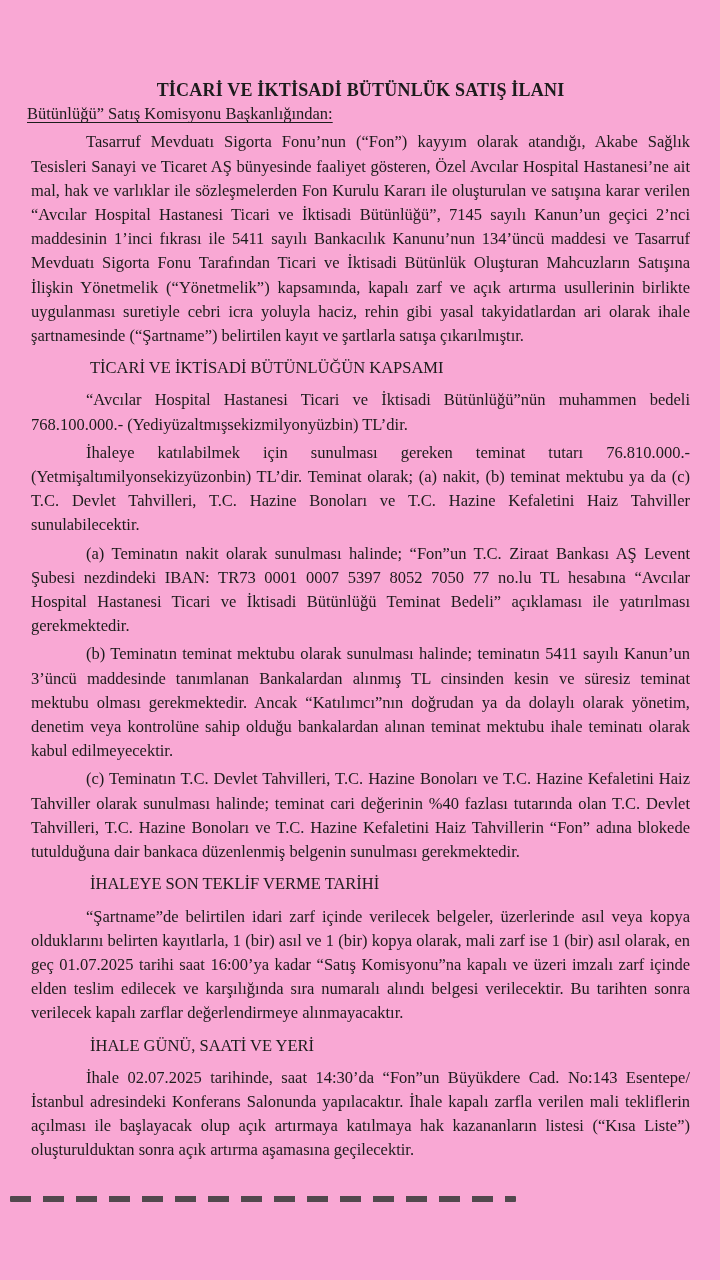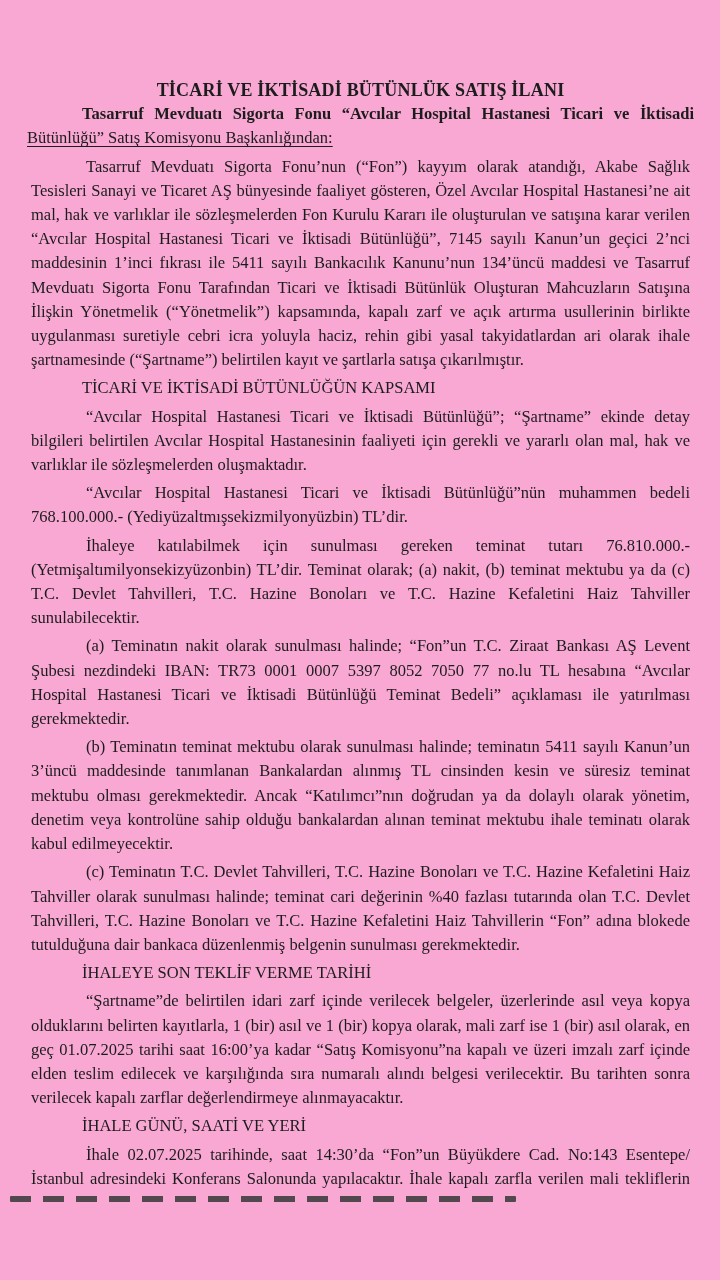--- a/index.html
+++ b/index.html
@@ -44,21 +44,21 @@
     font-weight: normal;
     text-decoration: underline;
     text-underline-offset: 3px;
   }
   p.body-par {
     margin: 4px;
     text-align: justify;
     text-indent: 55px;
   }
   .sec-heading {
-    margin: 0;
+    margin: 8px;
     font-size: 16.5px;
     font-weight: normal;
     line-height: 24.2px;
     text-indent: 55px;
   }
   .cutoff-strip {
     position: absolute;
     left: 10px;
     top: 1196px;
     width: 506px;
@@ -71,28 +71,26 @@
   }
 </style>
 </head>
 <body>
 
 <div class="page">
   <div class="content">
 
     <div class="doc-title">TİCARİ VE İKTİSADİ BÜTÜNLÜK SATIŞ İLANI</div>
 
-    <div class="issuer-line-1">Tasarruf Mevduatı Sigorta Fonu “Avcılar Hospital Hastanesi Ticari ve İktisadi</div>
 
     <div class="issuer-line-2">Bütünlüğü” Satış Komisyonu Başkanlığından:</div>
 
     <p class="body-par">Tasarruf Mevduatı Sigorta Fonu’nun (“Fon”) kayyım olarak atandığı, Akabe Sağlık Tesisleri Sanayi ve Ticaret AŞ bünyesinde faaliyet gösteren, Özel Avcılar Hospital Hastanesi’ne ait mal, hak ve varlıklar ile sözleşmelerden Fon Kurulu Kararı ile oluşturulan ve satışına karar verilen “Avcılar Hospital Hastanesi Ticari ve İktisadi Bütünlüğü”, 7145 sayılı Kanun’un geçici 2’nci maddesinin 1’inci fıkrası ile 5411 sayılı Bankacılık Kanunu’nun 134’üncü maddesi ve Tasarruf Mevduatı Sigorta Fonu Tarafından Ticari ve İktisadi Bütünlük Oluşturan Mahcuzların Satışına İlişkin Yönetmelik (“Yönetmelik”) kapsamında, kapalı zarf ve açık artırma usullerinin birlikte uygulanması suretiyle cebri icra yoluyla haciz, rehin gibi yasal takyidatlardan ari olarak ihale şartnamesinde (“Şartname”) belirtilen kayıt ve şartlarla satışa çıkarılmıştır.</p>
 
     <h2 class="sec-heading">TİCARİ VE İKTİSADİ BÜTÜNLÜĞÜN KAPSAMI</h2>
-    <p class="body-par">“Avcılar Hospital Hastanesi Ticari ve İktisadi Bütünlüğü”; “Şartname” ekinde detay bilgileri belirtilen Avcılar Hospital Hastanesinin faaliyeti için gerekli ve yararlı olan mal, hak ve varlıklar ile sözleşmelerden oluşmaktadır.</p>
 
     <p class="body-par">“Avcılar Hospital Hastanesi Ticari ve İktisadi Bütünlüğü”nün muhammen bedeli 768.100.000.- (Yediyüzaltmışsekizmilyonyüzbin) TL’dir.</p>
 
     <p class="body-par">İhaleye katılabilmek için sunulması gereken teminat tutarı 76.810.000.- (Yetmişaltımilyonsekizyüzonbin) TL’dir. Teminat olarak; (a) nakit, (b) teminat mektubu ya da (c) T.C. Devlet Tahvilleri, T.C. Hazine Bonoları ve T.C. Hazine Kefaletini Haiz Tahviller sunulabilecektir.</p>
     <p class="body-par">(a) Teminatın nakit olarak sunulması halinde; “Fon”un T.C. Ziraat Bankası AŞ Levent Şubesi nezdindeki IBAN: TR73 0001 0007 5397 8052 7050 77 no.lu TL hesabına “Avcılar Hospital Hastanesi Ticari ve İktisadi Bütünlüğü Teminat Bedeli” açıklaması ile yatırılması gerekmektedir.</p>
     <p class="body-par">(b) Teminatın teminat mektubu olarak sunulması halinde; teminatın 5411 sayılı Kanun’un 3’üncü maddesinde tanımlanan Bankalardan alınmış TL cinsinden kesin ve süresiz teminat mektubu olması gerekmektedir. Ancak “Katılımcı”nın doğrudan ya da dolaylı olarak yönetim, denetim veya kontrolüne sahip olduğu bankalardan alınan teminat mektubu ihale teminatı olarak kabul edilmeyecektir.</p>
     <p class="body-par">(c) Teminatın T.C. Devlet Tahvilleri, T.C. Hazine Bonoları ve T.C. Hazine Kefaletini Haiz Tahviller olarak sunulması halinde; teminat cari değerinin %40 fazlası tutarında olan T.C. Devlet Tahvilleri, T.C. Hazine Bonoları ve T.C. Hazine Kefaletini Haiz Tahvillerin “Fon” adına blokede tutulduğuna dair bankaca düzenlenmiş belgenin sunulması gerekmektedir.</p>
 
     <h2 class="sec-heading">İHALEYE SON TEKLİF VERME TARİHİ</h2>
     <p class="body-par">“Şartname”de belirtilen idari zarf içinde verilecek belgeler, üzerlerinde asıl veya kopya olduklarını belirten kayıtlarla, 1 (bir) asıl ve 1 (bir) kopya olarak, mali zarf ise 1 (bir) asıl olarak, en geç 01.07.2025 tarihi saat 16:00’ya kadar “Satış Komisyonu”na kapalı ve üzeri imzalı zarf içinde elden teslim edilecek ve karşılığında sıra numaralı alındı belgesi verilecektir. Bu tarihten sonra verilecek kapalı zarflar değerlendirmeye alınmayacaktır.</p>

